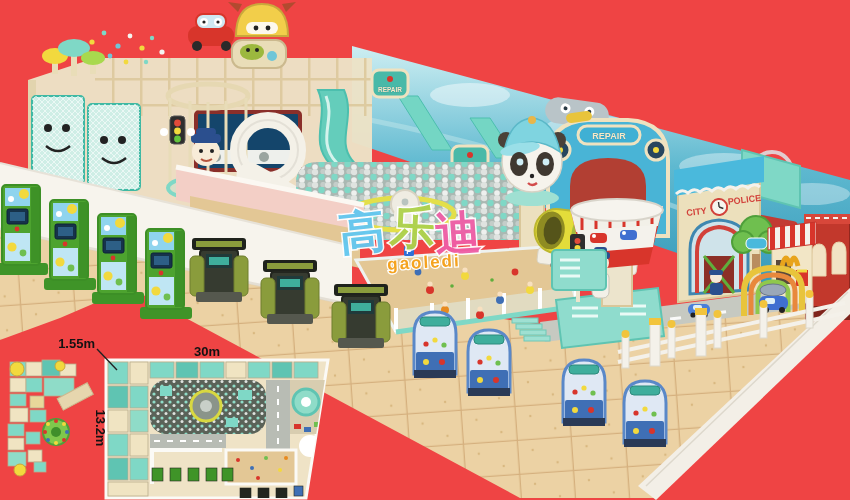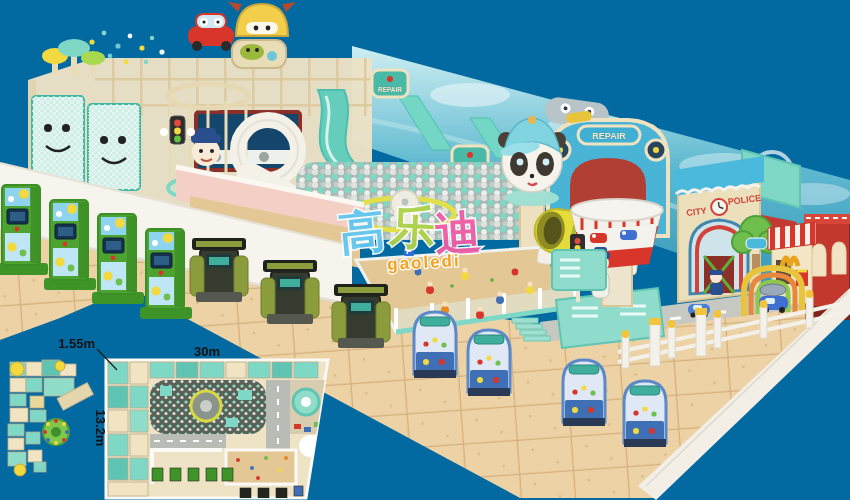--- a/index.html
+++ b/index.html
@@ -7,21 +7,21 @@
     --cream:#f0e4c2; --creamDark:#d9c79a;
     --floor:#ecd2a4; --grout:#c2945f;
     --wallWhite:#f7f4ed; --pink:#f3cfc6; --sand:#e3c795;
     --red:#d8352b; --yellow:#f2d93e;
     --backdropTop:#cdeef2; --backdropMid:#5fb9d0; --backdropDeep:#2e93b4;
     --greenMachine:#4da32f; --kioskDark:#363b30; --olive:#8a9c3c;
     --clawBlue:#3f6fb5; --skyBlue:#8fd4ee; --slate:#5a6258;
     --logoBlue:#62c7f0; --logoGreen:#aed24b; --logoPink:#ef5ea6; --logoOrange:#f6a21c;
   }
   html,body{margin:0;padding:0;background:#fff;}
-  .canvas{position:relative;width:850px;height:500px;background:#0369a1;overflow:hidden;
+  .canvas{position:relative;width:850px;height:500px;background:#ef4444;overflow:hidden;
           font-family:"Liberation Sans", sans-serif;}
   svg{position:absolute;left:0;top:0;}
   text{font-family:"Liberation Sans", sans-serif;}
   .dim-label{font-size:13px;font-weight:bold;fill:#121212;}
   .wm-char{font-weight:bold;font-size:46px;paint-order:stroke;stroke:#ffffff;stroke-width:3px;opacity:.95}
   .wm-sub{font-weight:bold;font-size:17px;letter-spacing:2px;paint-order:stroke;stroke:#ffffff;stroke-width:2.6px;fill:var(--logoOrange);opacity:.97}
   .sign-text{font-weight:bold;fill:#f6e9c8;paint-order:stroke;stroke:rgba(40,90,110,.35);stroke-width:.6px}
 </style>
 </head>
 <body>

